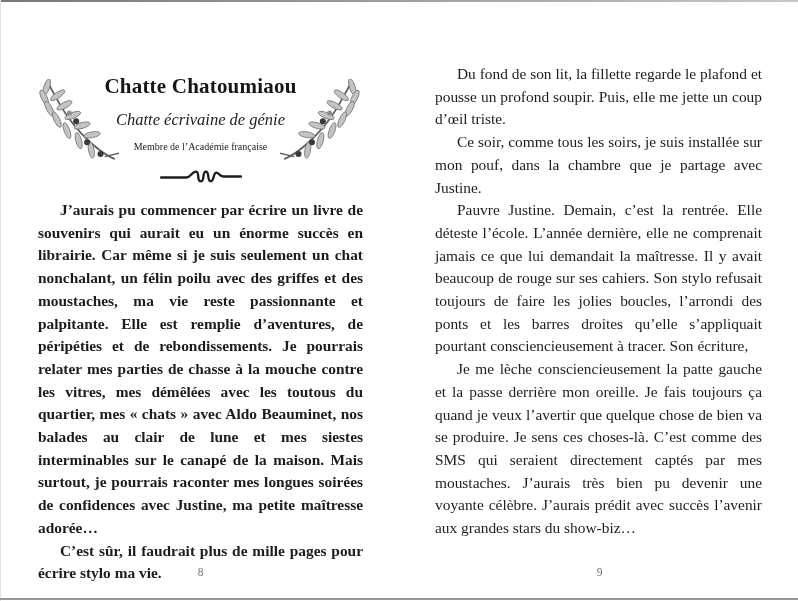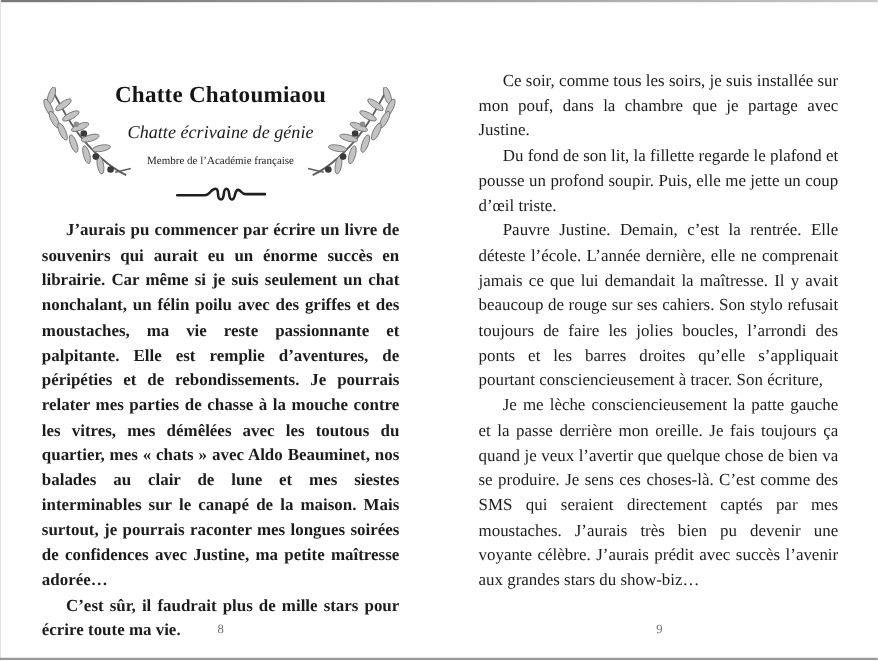--- a/index.html
+++ b/index.html
@@ -149,30 +149,30 @@
     </div>
 
     <div class="divider-wrap">
       <svg viewBox="0 0 84 17" aria-hidden="true">
         <path d="M1 9.5 H27 C32 9.5 32 3.5 37 3.5 C41 3.5 37 13.5 42 13.5 C46 13.5 43 3.5 47 3.5 C51 3.5 48 13.5 52 13.5 C56 13.5 54 4 58 4.5 C61 5 60.5 8.5 65 8.5 H83" fill="none" stroke="#1e1e1e" stroke-width="2.4" stroke-linecap="round"></path>
       </svg>
     </div>
 
     <div class="body-col left-body">
       <p>J’aurais pu commencer par écrire un livre de souvenirs qui aurait eu un énorme succès en librairie. Car même si je suis seulement un chat nonchalant, un félin poilu avec des griffes et des moustaches, ma vie reste passionnante et palpitante. Elle est remplie d’aventures, de péripéties et de rebondissements. Je pourrais relater mes parties de chasse à la mouche contre les vitres, mes démêlées avec les toutous du quartier, mes « chats » avec Aldo Beauminet, nos balades au clair de lune et mes siestes interminables sur le canapé de la maison. Mais surtout, je pourrais raconter mes longues soirées de confidences avec Justine, ma petite maîtresse adorée…</p>
-      <p>C’est sûr, il faudrait plus de mille stars pour écrire toute ma vie.</p>
+      <p>C’est sûr, il faudrait plus de mille pages pour écrire stylo ma vie.</p>
     </div>
 
     <div class="folio folio-left">8</div>
   </div>
 
   <div>
     <div class="body-col right-body">
+      <p>Du fond de son lit, la fillette regarde le plafond et pousse un profond soupir. Puis, elle me jette un coup d’œil triste.</p>
       <p>Ce soir, comme tous les soirs, je suis installée sur mon pouf, dans la chambre que je partage avec Justine.</p>
-      <p>Du fond de son lit, la fillette regarde le plafond et pousse un profond soupir. Puis, elle me jette un coup d’œil triste.</p>
       <p>Pauvre Justine. Demain, c’est la rentrée. Elle déteste l’école. L’année dernière, elle ne comprenait jamais ce que lui demandait la maîtresse. Il y avait beaucoup de rouge sur ses cahiers. Son stylo refusait toujours de faire les jolies boucles, l’arrondi des ponts et les barres droites qu’elle s’appliquait pourtant consciencieusement à tracer. Son écriture,</p>
       <p>Je me lèche consciencieusement la patte gauche et la passe derrière mon oreille. Je fais toujours ça quand je veux l’avertir que quelque chose de bien va se produire. Je sens ces choses-là. C’est comme des SMS qui seraient directement captés par mes moustaches. J’aurais très bien pu devenir une voyante célèbre. J’aurais prédit avec succès l’avenir aux grandes stars du show-biz…</p>
     </div>
 
     <div class="folio folio-right">9</div>
   </div>
 
 </div>
 
 </body></html>

